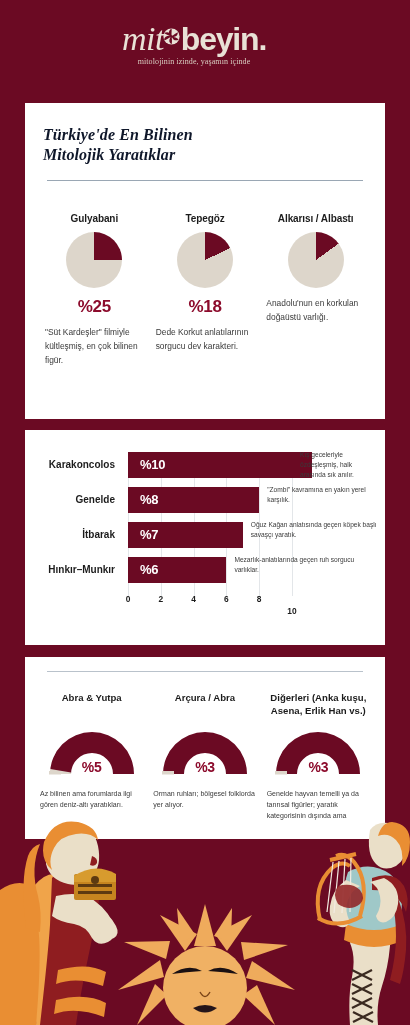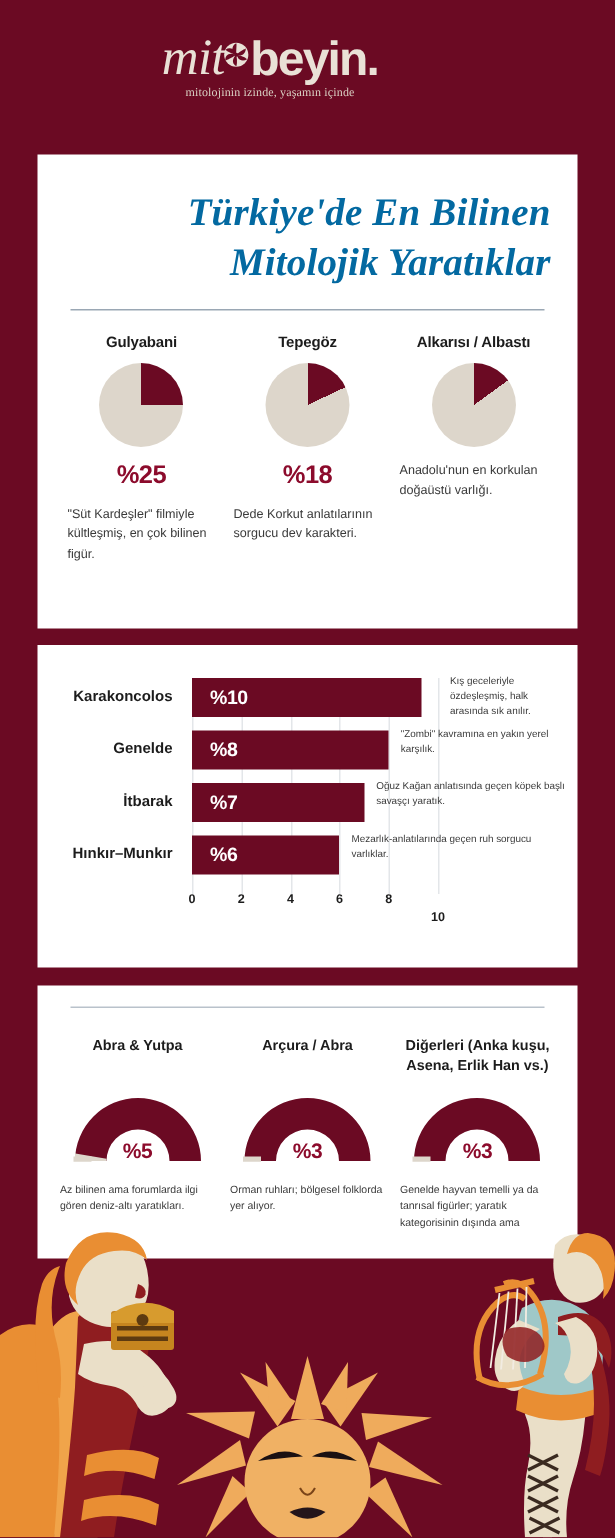--- a/index.html
+++ b/index.html
@@ -5,44 +5,44 @@
   html,body{margin:0;padding:0;}
   body{
     width:410px;height:1025px;overflow:hidden;
     background:#6b0a23;
     font-family:"Liberation Sans", sans-serif;
     position:relative;
   }
   .page{position:absolute;inset:0;width:410px;height:1025px;background:#6b0a23;overflow:hidden;}
 
   
-  .logo-wrap{position:absolute;left:4px;top:22px;width:352px;text-align:center;}
+  .logo-wrap{position:absolute;left:18px;top:22px;width:352px;text-align:center;}
   .logo-line{display:inline-block;white-space:nowrap;line-height:1;}
   .logo-mit{font-family:"Liberation Serif", serif;font-style:italic;font-size:34px;color:#e9e1d6;letter-spacing:-0.5px;vertical-align:middle;}
   .logo-mark{display:inline-block;width:17px;height:17px;vertical-align:-2px;margin:0 1px 0 -1px;}
   .logo-beyin{font-size:32px;font-weight:bold;color:#e9e1d6;letter-spacing:-1.2px;vertical-align:middle;}
   .logo-tag{margin-top:1px;font-family:"Liberation Serif", serif;font-size:8px;color:#d9cfc2;letter-spacing:0.1px;text-align:center;}
 
   
   .card{position:absolute;left:25px;width:360px;background:#ffffff;}
   #card1{top:103px;height:316px;}
   #card2{top:430px;height:215px;}
   #card3{top:657px;height:182px;}
 
   .title{
     font-family:"Liberation Serif", serif;font-style:italic;font-weight:bold;
-    color:#0369a1;font-size:26px;line-height:1.28;text-align:right;
+    color:#0f172a;font-size:16px;line-height:1.28;text-align:left;
     padding:22px 18px 0 18px;letter-spacing:0.1px;
   }
   .divider{height:1px;background:#9aa7b4;margin:14px 22px 0 22px;}
   .divider.thin{background:#b9c2cb;}
 
   
   .pierow{display:flex;padding:16px 14px 0 14px;}
-  .piecol{flex:1;text-align:center;padding:0 4px;}
+  .piecol{flex:1;text-align:center;padding:0 4px;margin-top:16px;}
   .pname{font-size:10px;font-weight:bold;color:#1c1c1c;letter-spacing:-0.1px;margin-bottom:8px;}
   .pie{width:56px;height:56px;border-radius:50%;margin:0 auto;}
   .pct{font-size:17px;font-weight:bold;color:#8c0b2c;margin-top:9px;letter-spacing:-0.3px;}
   .pdesc{font-size:8.4px;color:#3a3a3a;line-height:1.65;margin-top:9px;text-align:left;padding-left:2px;}
 
   
   .barchart{position:relative;padding:22px 0 0 0;height:193px;}
   .blabel{position:absolute;left:14px;width:76px;text-align:right;font-size:10px;font-weight:bold;color:#1c1c1c;line-height:26px;}
   .bbar{position:absolute;left:103px;height:26px;background:#6b0a23;}
   .bval{position:absolute;left:12px;top:0;line-height:26px;font-size:13px;font-weight:bold;color:#ffffff;letter-spacing:-0.3px;}
@@ -126,21 +126,21 @@
           <span class="tick" style="left: 234.2px;">8</span>
           <span class="tick" style="left: 267px; margin-top: 12px;">10</span>
         </div>
     <div class="grid" style="left: 103px; height: 144px;"></div>
         <div class="grid" style="left: 135.8px; height: 144px;"></div>
         <div class="grid" style="left: 168.6px; height: 144px;"></div>
         <div class="grid" style="left: 201.4px; height: 144px;"></div>
         <div class="grid" style="left: 234.2px; height: 144px;"></div>
         <div class="grid" style="left: 267px; height: 144px;"></div>
         <div class="blabel" style="top: 22px;">Karakoncolos</div>
-        <div class="bbar" style="top: 22px; width: 153px; background: rgb(107, 10, 35);">
+        <div class="bbar" style="top: 22px; width: 184px; background: rgb(107, 10, 35);">
           <span class="bval">%10</span>
         </div>
         <div class="bnote" style="left: 275px; top: 20px; width: 77px;">Kış geceleriyle özdeşleşmiş, halk arasında sık anılır.</div>
         <div class="blabel" style="top: 57px;">Genelde</div>
         <div class="bbar" style="top: 57px; width: 131.2px; background: rgb(107, 10, 35);">
           <span class="bval">%8</span>
         </div>
         <div class="bnote" style="left: 242.2px; top: 55px; width: 109.8px;">"Zombi" kavramına en yakın yerel karşılık.</div>
         <div class="blabel" style="top: 92px;">İtbarak</div>
         <div class="bbar" style="top: 92px; width: 114.8px; background: rgb(107, 10, 35);">

